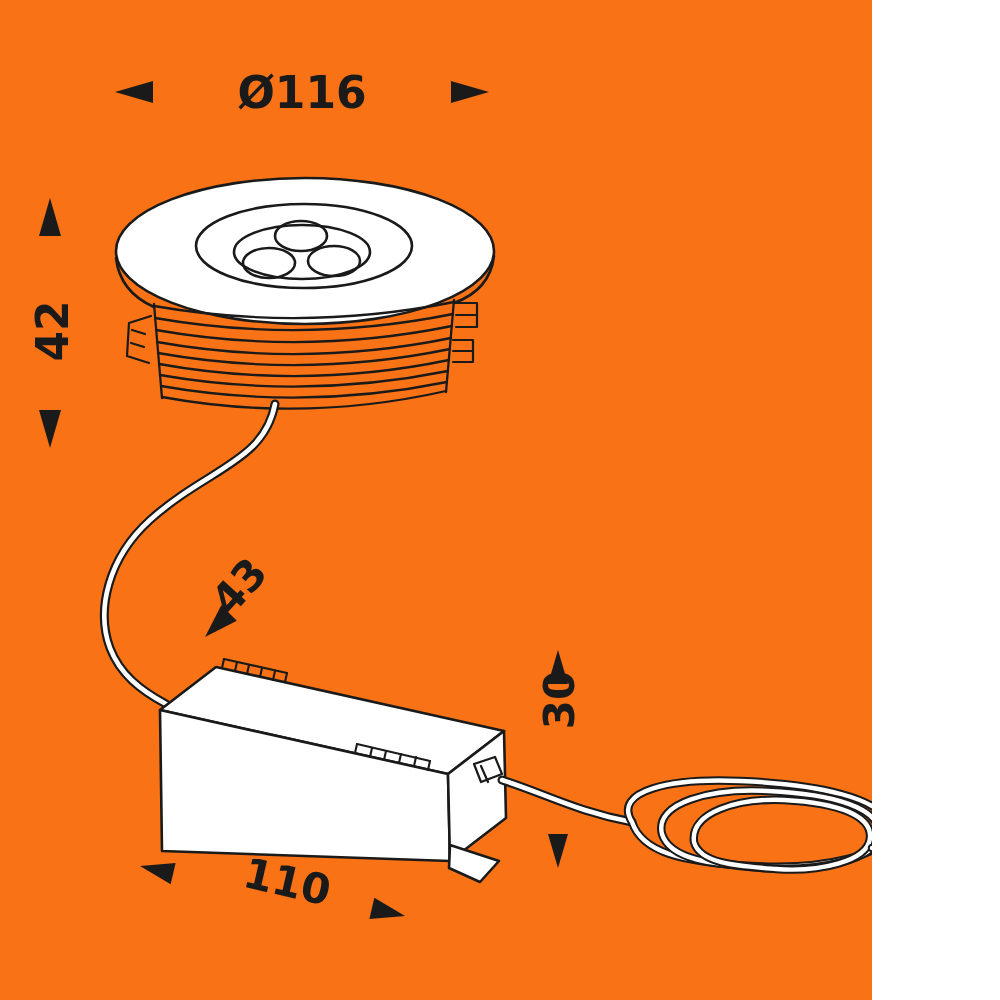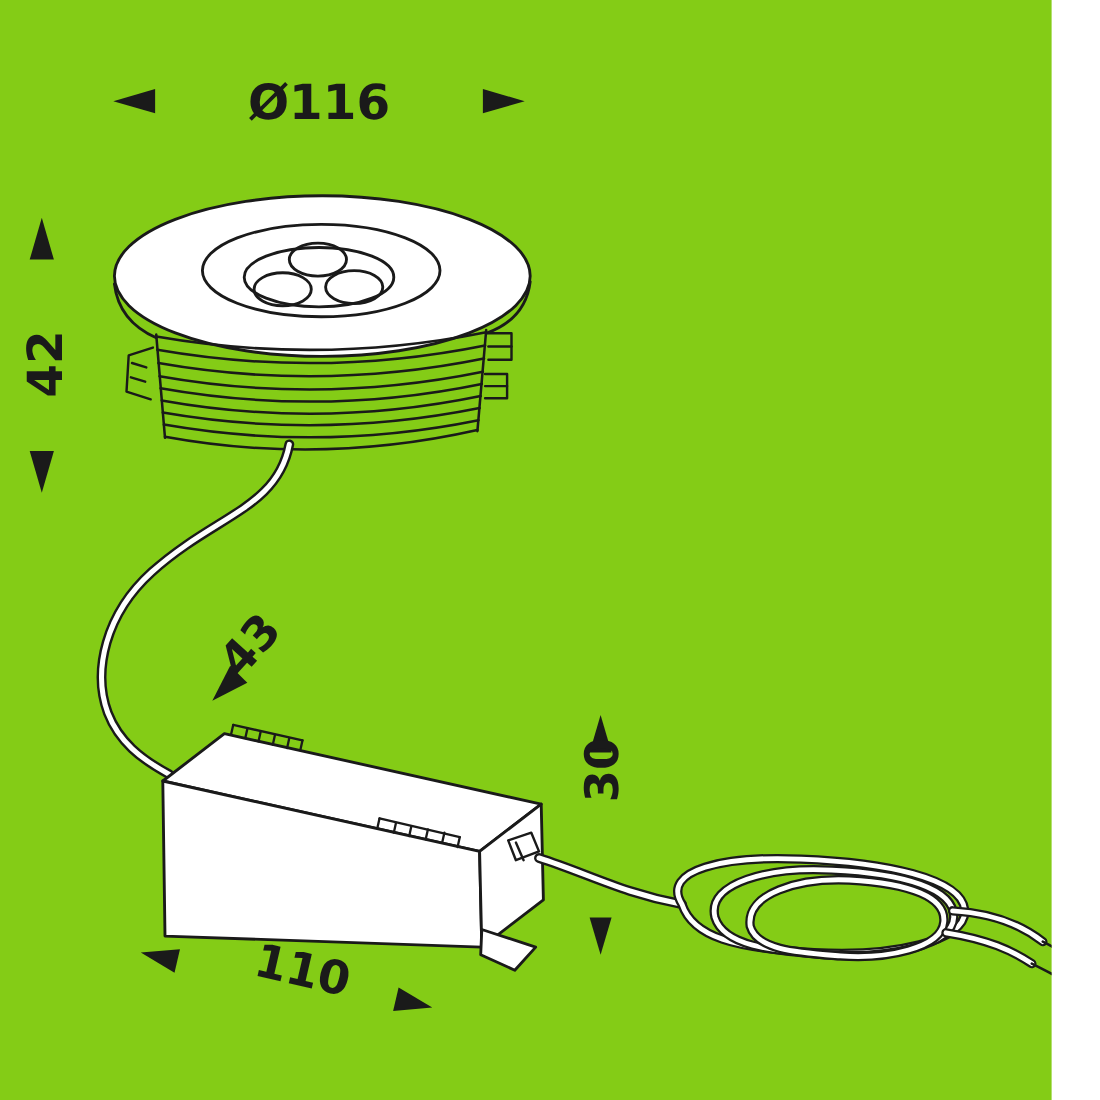--- a/index.html
+++ b/index.html
@@ -5,24 +5,25 @@
   html, body {
     margin: 0;
     padding: 0;
     background: #ffffff;
     width: 1000px;
     height: 1000px;
     font-family: "DejaVu Sans", "Liberation Sans", sans-serif;
   }
   .canvas {
     position: relative;
-    width: 956px;
+    width: 860px;
     height: 1000px;
-    background: #84cc16;
+    background: #f97316;
     overflow: hidden;
+    padding-left: 12px;
   }
   svg { display: block; }
   text {
     font-family: "DejaVu Sans", "Liberation Sans", sans-serif;
     font-weight: 600;
     fill: #1a1a1a;
   }
   .dim-label   { font-size: 44px; }
   .dim-label-s { font-size: 42px; }
 </style>

